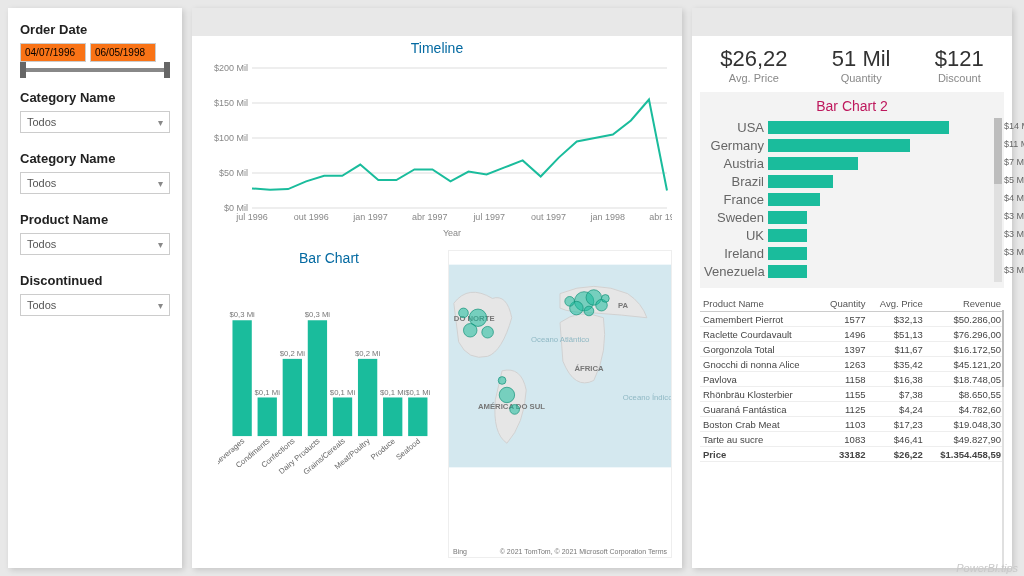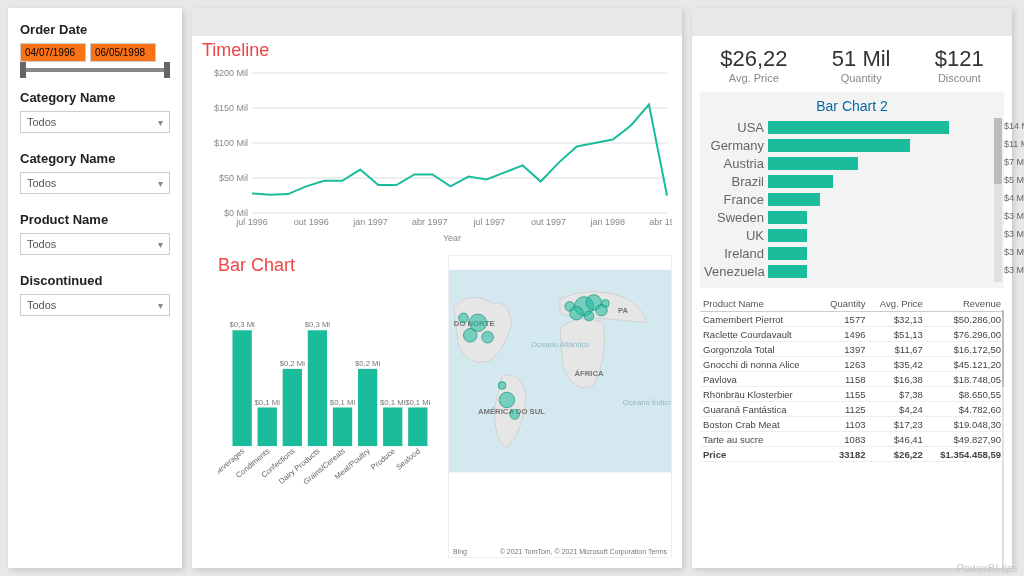--- a/index.html
+++ b/index.html
@@ -39,21 +39,21 @@
   .dropdown {
     border: 1px solid #ccc; font-size: 11px; padding: 4px 6px;
     display: flex; justify-content: space-between; align-items: center;
     color: #555; cursor: pointer; background:#fff;
   }
   .chev { font-size: 10px; color:#888; }
   
   .middle { width: 490px; padding: 0; }
   .mid-header { height: 28px; background:#e8e8e8; }
   .timeline-wrap { padding: 4px 10px 2px 10px; }
-  .chart-title { font-size: 18px; color:#ef4444; margin-bottom:2px; }
+  .chart-title { text-align:center; font-size: 14px; color:#0369a1; margin-bottom:2px; }
   .timeline-svg { width: 100%; height: 180px; }
   .axis-t { fill:#888; font-size:9px; }
   .grid-l { stroke:#ddd; stroke-width:1; }
   .series { fill:none; stroke:#1abc9c; stroke-width:2; }
   .mid-bottom { display:flex; gap:8px; padding: 6px 10px 10px 26px; flex:1; }
   .barchart, .mapchart { flex:1; background:#fff; position:relative; }
   .barchart-svg { width:100%; height:230px; }
   .bar { fill:#1abc9c; }
   .bar-lbl { fill:#777; font-size:8px; text-anchor:middle; }
   .cat-lbl { fill:#666; font-size:8px; text-anchor:end; }
@@ -65,21 +65,21 @@
   .map-txt { fill:#777; font-size:8px; font-weight:600; }
   .map-attr { position:absolute; bottom:2px; left:4px; right:4px; font-size:7px; color:#777; display:flex; justify-content:space-between; }
   
   .right { width: 320px; padding:0; }
   .right-header { height: 28px; background:#e8e8e8; }
   .kpis { display:flex; justify-content:space-around; padding: 10px 6px 8px 6px; }
   .kpi { text-align:center; }
   .kpi-val { font-size: 22px; color:#333; font-weight:400; }
   .kpi-lbl { font-size: 11px; color:#888; }
   .bc2-wrap { background:#f3f3f3; margin:0 8px; padding: 6px 4px 8px 4px; position:relative; }
-  .bc2-title { text-align:center; font-size:14px; color:#0369a1; margin-bottom:4px; }
+  .bc2-title { text-align:center; font-size:14px; color:#be185d; margin-bottom:4px; }
   .bc2-row { display:flex; align-items:center; height:18px; gap:4px; }
   .bc2-cty { width:60px; text-align:right; font-size:13px; color:#666; }
   .bc2-track { flex:1; height:13px; position:relative; }
   .bc2-bar { height:100%; background:#1abc9c; }
   .bc2-val { position:absolute; left:100%; margin-left:4px; font-size:9px; color:#666; top:0; white-space:nowrap; }
   .bc2-scroll { position:absolute; right:2px; top:26px; bottom:6px; width:8px; background:#e0e0e0; }
   .bc2-thumb { position:absolute; top:0; left:0; right:0; height:40%; background:#bdbdbd; }
   .table-wrap { margin:8px 8px 0 8px; font-size:9.5px; color:#444; position:relative; flex:1; overflow:hidden; }
   table { width:100%; border-collapse:collapse; }
   th { text-align:left; font-weight:400; color:#555; padding:2px 3px; border-bottom:1px solid #ccc; font-size:9.5px; }

